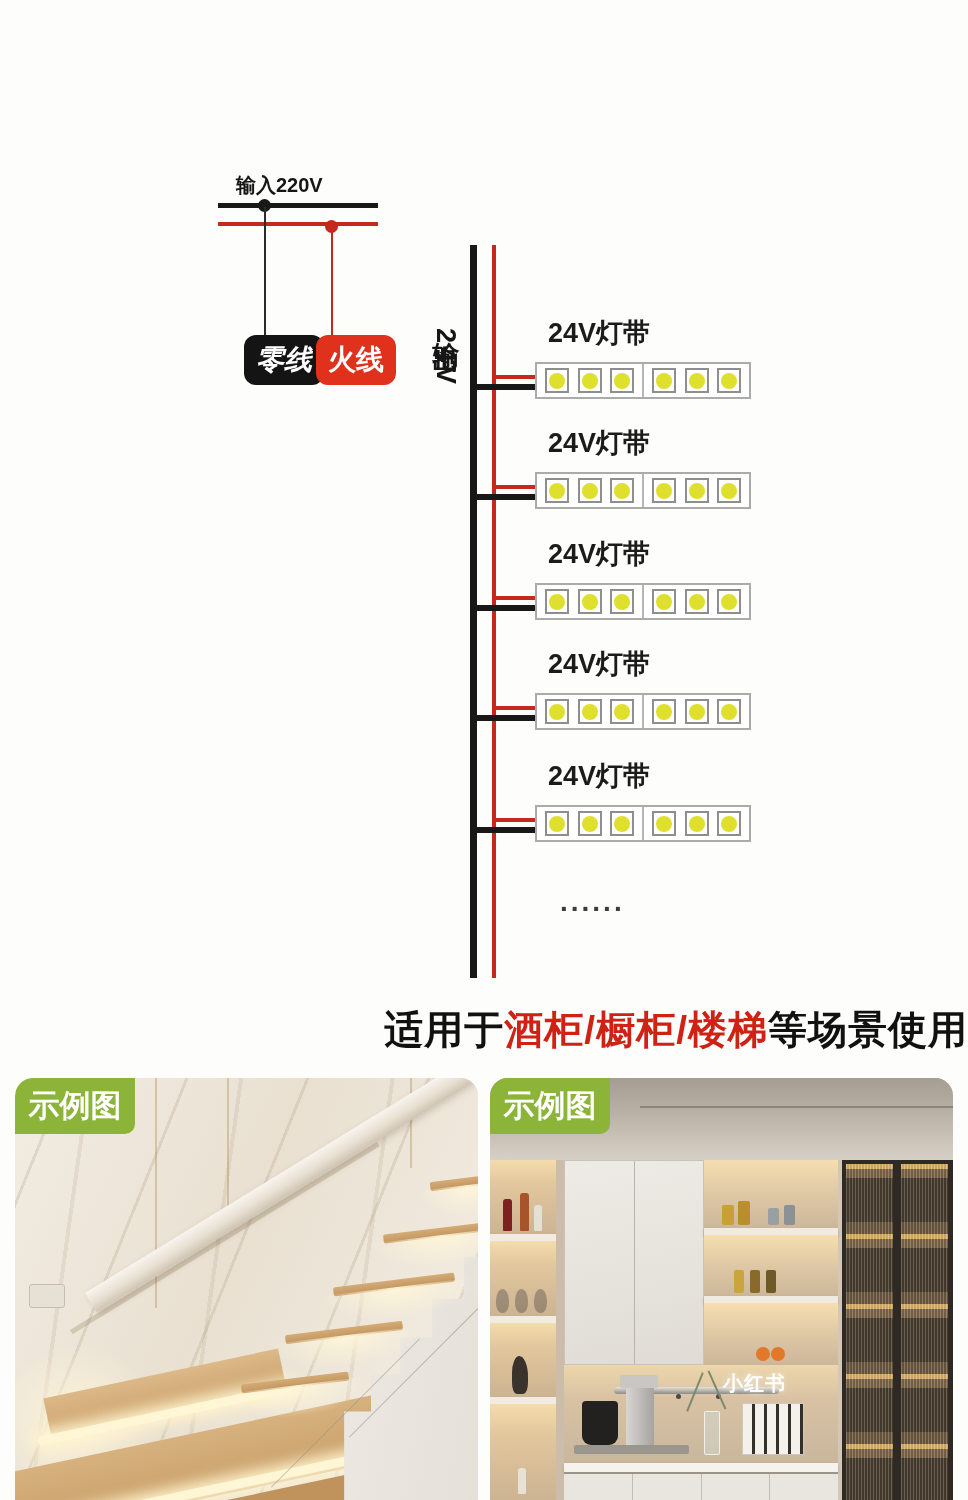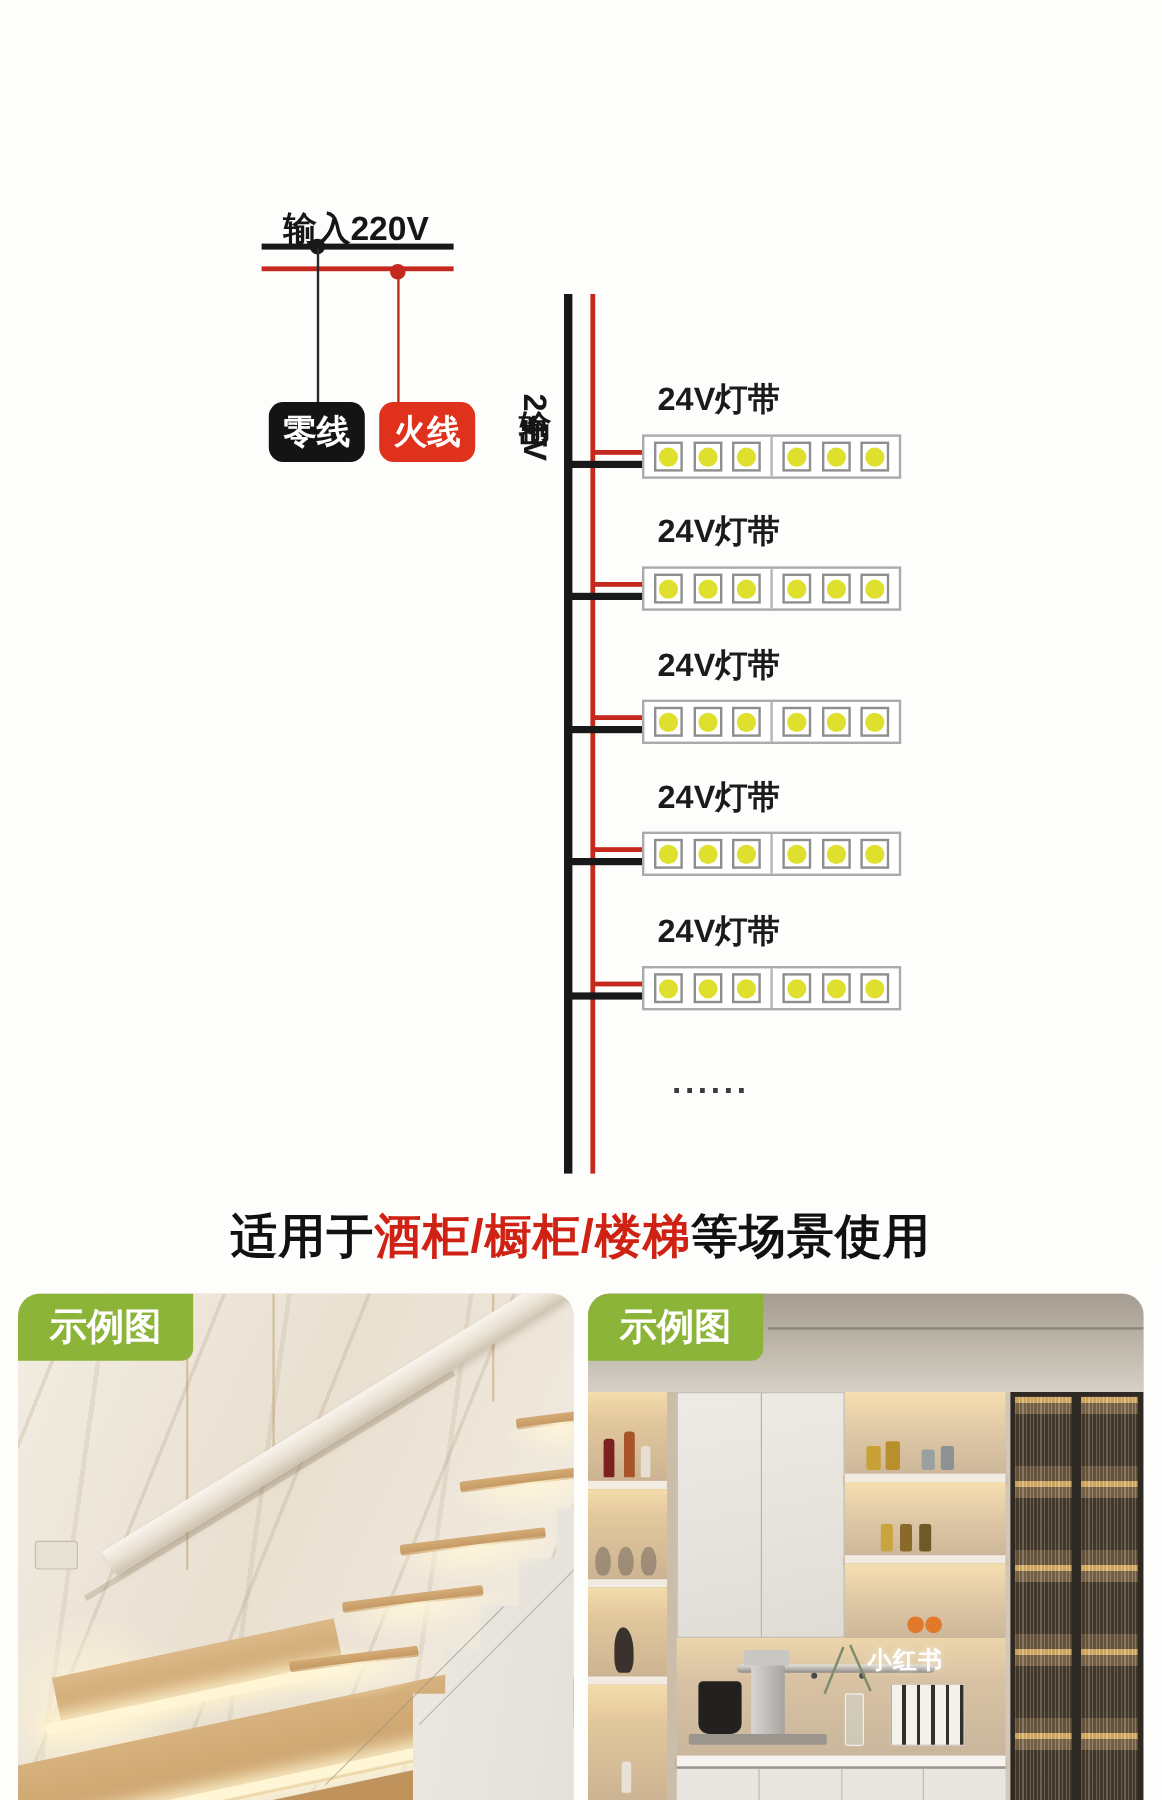--- a/index.html
+++ b/index.html
@@ -16,31 +16,31 @@
   .page{position:relative;width:968px;height:1500px;background:#fdfdfc;}
 
   
   .header-badge{position:absolute;left:18px;top:72px;width:222px;height:50px;
     background:var(--green);color:#fff;font-size:33px;font-weight:700;
     display:flex;align-items:center;justify-content:center;letter-spacing:1px;border-radius:2px;}
 
   
   .diagram{position:absolute;inset:0;}
   .lbl{position:absolute;color:#161616;font-weight:700;}
-  .input-label{left:236px;top:172px;font-size:28px;}
+  .input-label{left:236px;top:172px;font-size:20px;}
   .hline-black{position:absolute;left:218px;top:203px;width:160px;height:5px;background:var(--ink);}
   .hline-red{position:absolute;left:218px;top:222px;width:160px;height:4px;background:var(--wire-red);}
   .dot{position:absolute;border-radius:50%;}
   .dot-black{left:258px;top:199px;width:13px;height:13px;background:var(--ink);}
   .dot-red{left:325px;top:220px;width:13px;height:13px;background:var(--wire-red);}
   .drop-black{position:absolute;left:264px;top:207px;width:2px;height:128px;background:#2a2a2a;}
   .drop-red{position:absolute;left:331px;top:228px;width:2px;height:107px;background:var(--wire-red);}
   .wire-badge{position:absolute;top:335px;width:80px;height:50px;border-radius:12px;
     color:#fff;font-size:28px;font-weight:700;display:flex;align-items:center;justify-content:center;}
-  .neutral-badge{left:224px;background:#141414;}
+  .neutral-badge{left:244px;background:#141414;font-style:italic;}
   .live-badge{left:316px;background:var(--live-red);}
   .transformer{position:absolute;left:375px;top:191px;width:210px;height:54px;background:#fff;
     border:4px solid #151515;display:flex;align-items:center;justify-content:center;
     font-size:28px;font-weight:700;color:#2e2e2e;}
   .output-label{left:428px;top:320px;font-size:27px;writing-mode:vertical-rl;
     text-orientation:mixed;letter-spacing:4px;}
   .vline-black{position:absolute;left:470px;top:245px;width:7px;height:733px;background:var(--ink);}
   .vline-red{position:absolute;left:492px;top:245px;width:4px;height:733px;background:var(--wire-red);}
 
   .strip-unit{position:absolute;left:0;top:0;width:100%;height:0;}
@@ -52,30 +52,30 @@
     border:2px solid #ababab;display:flex;align-items:stretch;}
   .led-group{flex:1;display:flex;align-items:center;justify-content:space-evenly;}
   .strip-divider{width:2px;background:#b6b6b6;}
   .led{width:24px;height:25px;border:2px solid #8e8e8e;background:#fff;
     display:flex;align-items:center;justify-content:center;font-style:normal;}
   .led::after{content:"";width:16px;height:16px;border-radius:50%;background:var(--led-yellow);}
   .ellipsis{position:absolute;left:560px;top:886px;font-size:28px;font-weight:700;
     letter-spacing:3px;color:#3c3c3c;}
 
   
-  .scene-title{position:absolute;left:0;top:1003px;width:100%;text-align:center;
+  .scene-title{position:absolute;left:0;top:1003px;width:100%;text-align:right;
     font-size:39px;font-weight:700;color:#111;letter-spacing:1px;}
   .scene-title .hl{color:var(--title-red);}
 
   
   .photo{position:absolute;top:1078px;width:463px;height:422px;overflow:hidden;
     border-radius:18px 18px 0 0;background:#e8e0d2;}
   .photo-left{left:15px;}
   .photo-right{left:490px;}
-  .photo-badge{position:absolute;left:0;top:0;width:146px;height:56px;background:var(--green);
+  .photo-badge{position:absolute;left:0;top:0;width:120px;height:56px;background:var(--green);
     color:#fff;font-size:31px;font-weight:700;display:flex;align-items:center;justify-content:center;
     border-radius:18px 0 10px 0;z-index:30;}
 
   
   .marble{position:absolute;inset:0;background:linear-gradient(115deg,#f2ece2 0%,#e9e0d1 45%,#f4eee4 100%);}
   .marble-veins{position:absolute;inset:0;opacity:.9;background:
     repeating-linear-gradient(112deg,transparent 0 46px,rgba(156,130,98,.20) 46px 49px,transparent 49px 112px),
     repeating-linear-gradient(98deg,transparent 0 72px,rgba(140,115,85,.13) 72px 76px,transparent 76px 150px);}
   .seam{position:absolute;background:rgba(185,152,100,.45);}
   .switch-plate{position:absolute;left:14px;top:206px;width:36px;height:24px;background:#e7e0d4;

